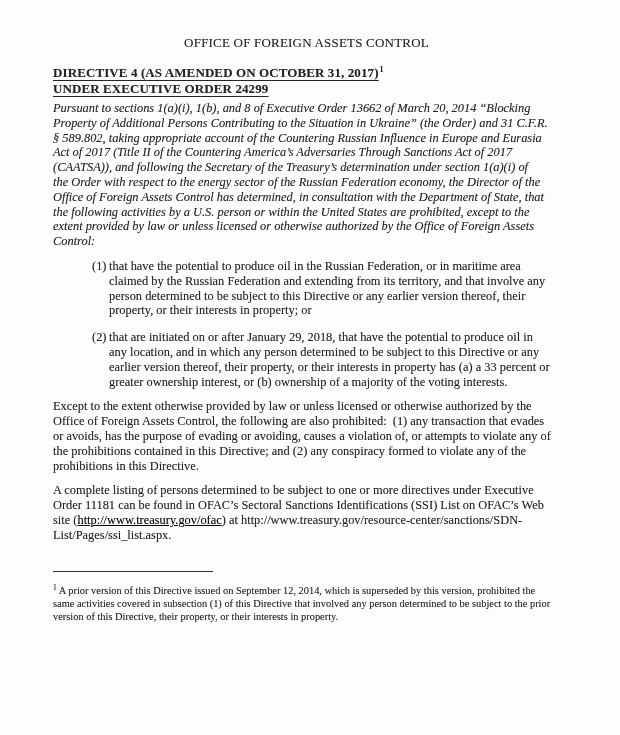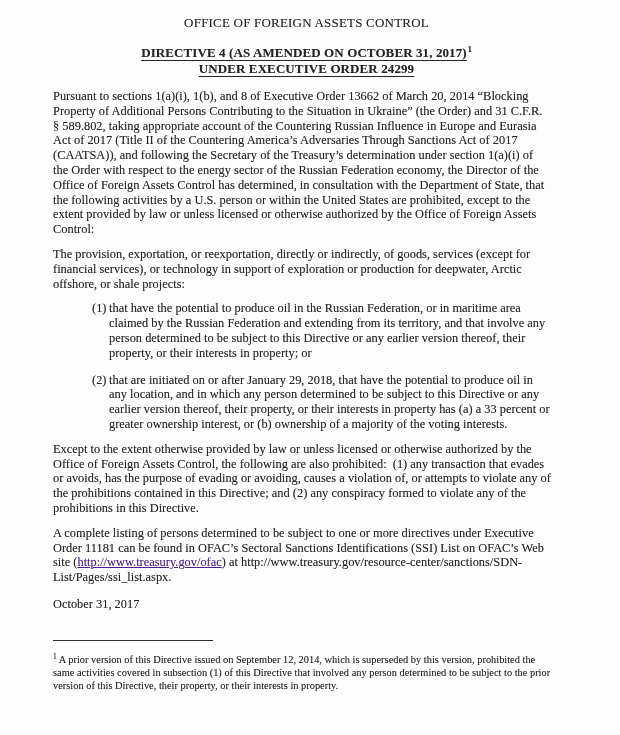--- a/index.html
+++ b/index.html
@@ -9,33 +9,33 @@
     background: #fdfdfd;
     overflow: hidden;
     font-family: "Liberation Serif", "DejaVu Serif", serif;
     color: #242424;
     text-shadow: 0 0 0.5px rgba(40,40,40,0.35);
   }
   .page {
     box-sizing: border-box;
     width: 620px;
     height: 735px;
-    padding: 16px 0 0 53px;
+    padding: 36px 0 0 53px;
   }
   .doc-header {
     text-align: center;
     font-size: 13px;
     line-height: 14px;
     letter-spacing: 0.2px;
     margin-right: 60px;
   }
   .doc-title {
     margin-top: 15px;
     margin-right: 60px;
-    text-align: center;
+    text-align: left;
     font-weight: bold;
     font-size: 13px;
     line-height: 15.5px;
     letter-spacing: 0.1px;
   }
   .title-underline {
     text-decoration: underline;
     text-decoration-thickness: 1.3px;
     text-underline-offset: 2.5px;
   }
@@ -45,32 +45,32 @@
     vertical-align: super;
     line-height: 0;
     margin-left: 1px;
   }
   .para {
     margin: 10px 0 0 0;
     font-size: 12.4px;
     line-height: 14.8px;
     white-space: pre;
   }
-  .para.first { margin-top: 13px; }
+  .para.first { margin-top: 5px; font-style: italic; }
   .list-item {
     display: flex;
     margin: 10px 0 0 39px;
     font-size: 12.4px;
     line-height: 14.8px;
   }
   .list-item.second { margin-top: 12px; }
   .item-marker { flex: 0 0 17px; white-space: pre; }
   .item-text { white-space: pre; }
   .doc-link {
-    color: #4c1d95;
+    color: #000000;
     text-decoration: underline;
     text-decoration-thickness: 1px;
     cursor: pointer;
   }
   .date-line { margin-top: 12px; }
   .footnote-rule {
     width: 160px;
     border: 0;
     border-top: 1.5px solid #2e2e2e;
     margin: 28px 0 6px 0;
@@ -103,23 +103,20 @@
 Property of Additional Persons Contributing to the Situation in Ukraine” (the Order) and 31 C.F.R.
 § 589.802, taking appropriate account of the Countering Russian Influence in Europe and Eurasia
 Act of 2017 (Title II of the Countering America’s Adversaries Through Sanctions Act of 2017
 (CAATSA)), and following the Secretary of the Treasury’s determination under section 1(a)(i) of
 the Order with respect to the energy sector of the Russian Federation economy, the Director of the
 Office of Foreign Assets Control has determined, in consultation with the Department of State, that
 the following activities by a U.S. person or within the United States are prohibited, except to the
 extent provided by law or unless licensed or otherwise authorized by the Office of Foreign Assets
 Control:</div>
 
-  <div class="para">The provision, exportation, or reexportation, directly or indirectly, of goods, services (except for
-financial services), or technology in support of exploration or production for deepwater, Arctic
-offshore, or shale projects:</div>
 
   <div class="list-item">
     <span class="item-marker">(1)</span>
     <div class="item-text">that have the potential to produce oil in the Russian Federation, or in maritime area
 claimed by the Russian Federation and extending from its territory, and that involve any
 person determined to be subject to this Directive or any earlier version thereof, their
 property, or their interests in property; or</div>
   </div>
 
   <div class="list-item second">
@@ -134,21 +131,20 @@
 Office of Foreign Assets Control, the following are also prohibited:  (1) any transaction that evades
 or avoids, has the purpose of evading or avoiding, causes a violation of, or attempts to violate any of
 the prohibitions contained in this Directive; and (2) any conspiracy formed to violate any of the
 prohibitions in this Directive.</div>
 
   <div class="para"><span>A complete listing of persons determined to be subject to one or more directives under Executive
 Order 11181 can be found in OFAC’s Sectoral Sanctions Identifications (SSI) List on OFAC’s Web
 site (</span><a class="doc-link">http://www.treasury.gov/ofac</a><span>) at http://www.treasury.gov/resource-center/sanctions/SDN-
 List/Pages/ssi_list.aspx.</span></div>
 
-  <div class="para date-line">October 31, 2017</div>
 
   <hr class="footnote-rule">
 
   <div class="footnote"><sup class="fn-sup">1</sup><span> A prior version of this Directive issued on September 12, 2014, which is superseded by this version, prohibited the
 same activities covered in subsection (1) of this Directive that involved any person determined to be subject to the prior
 version of this Directive, their property, or their interests in property.</span></div>
 
 </div>
 
 </body></html>

